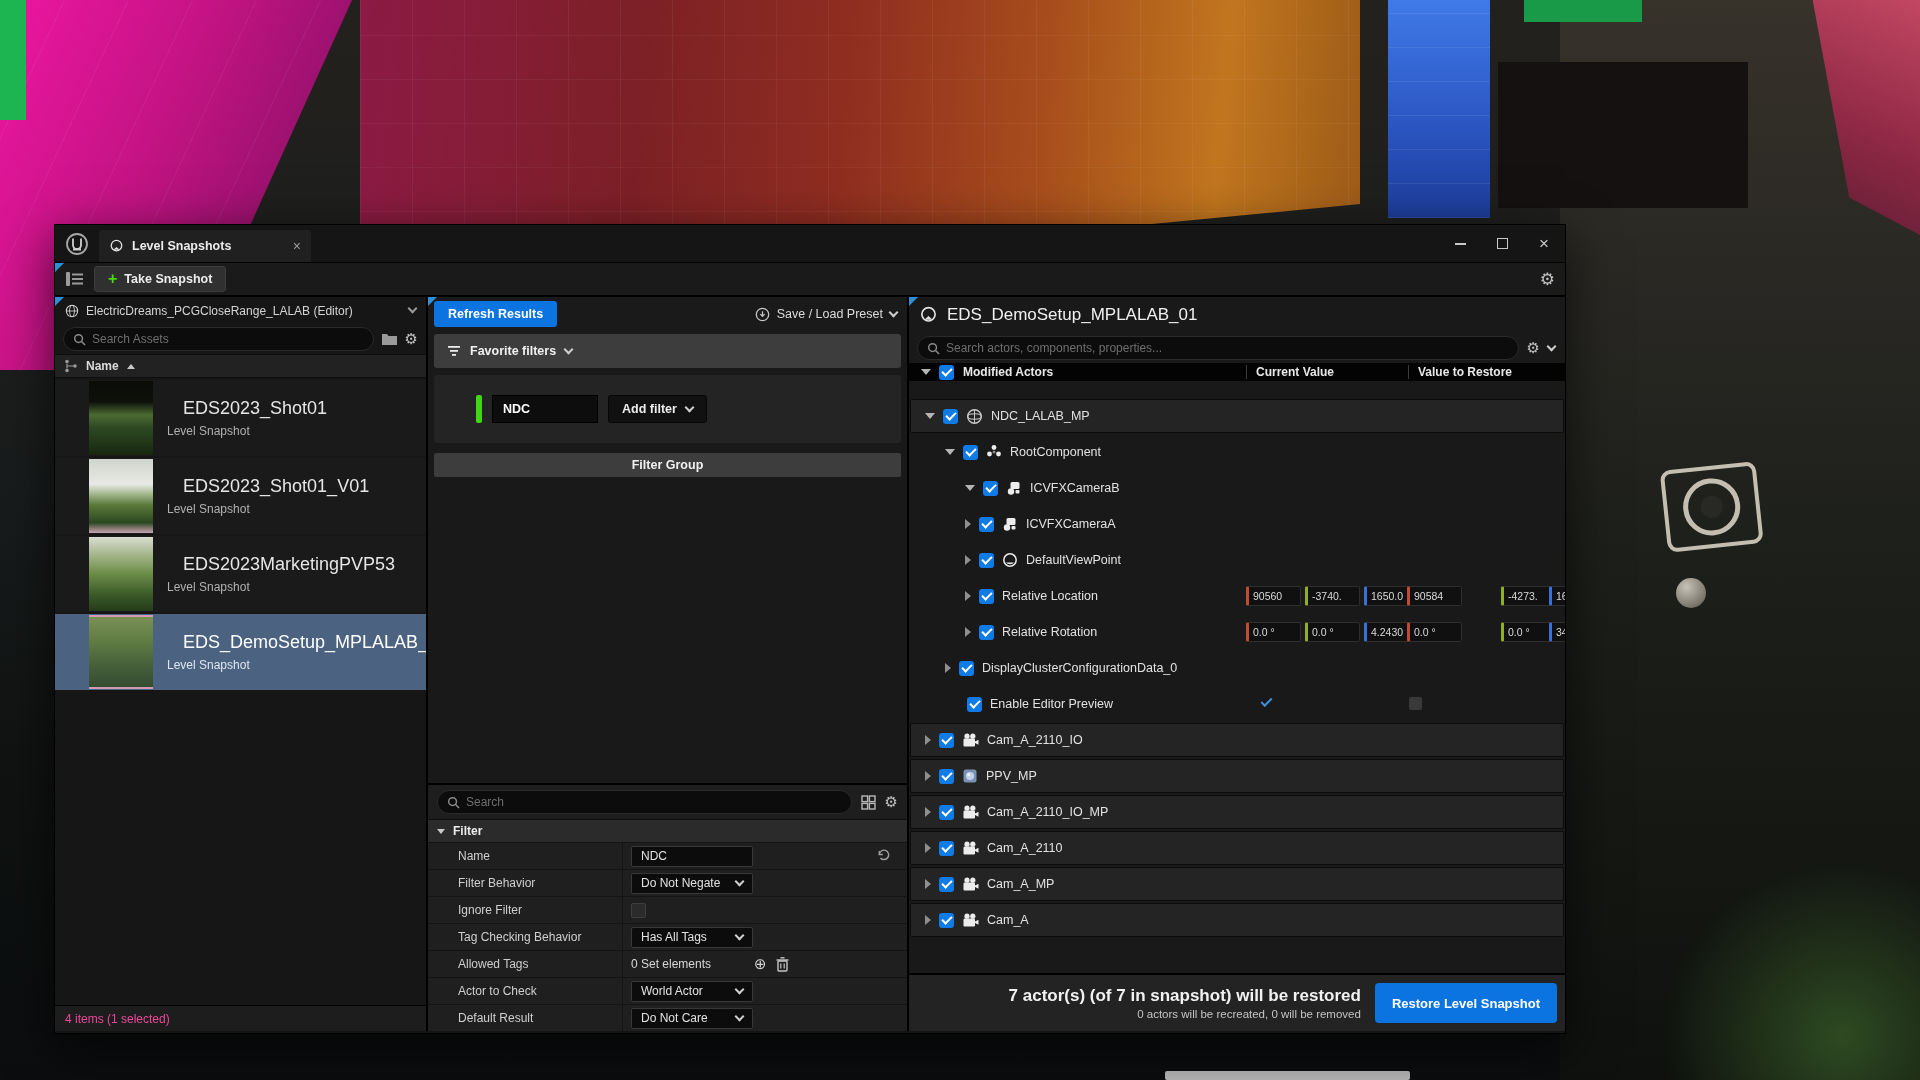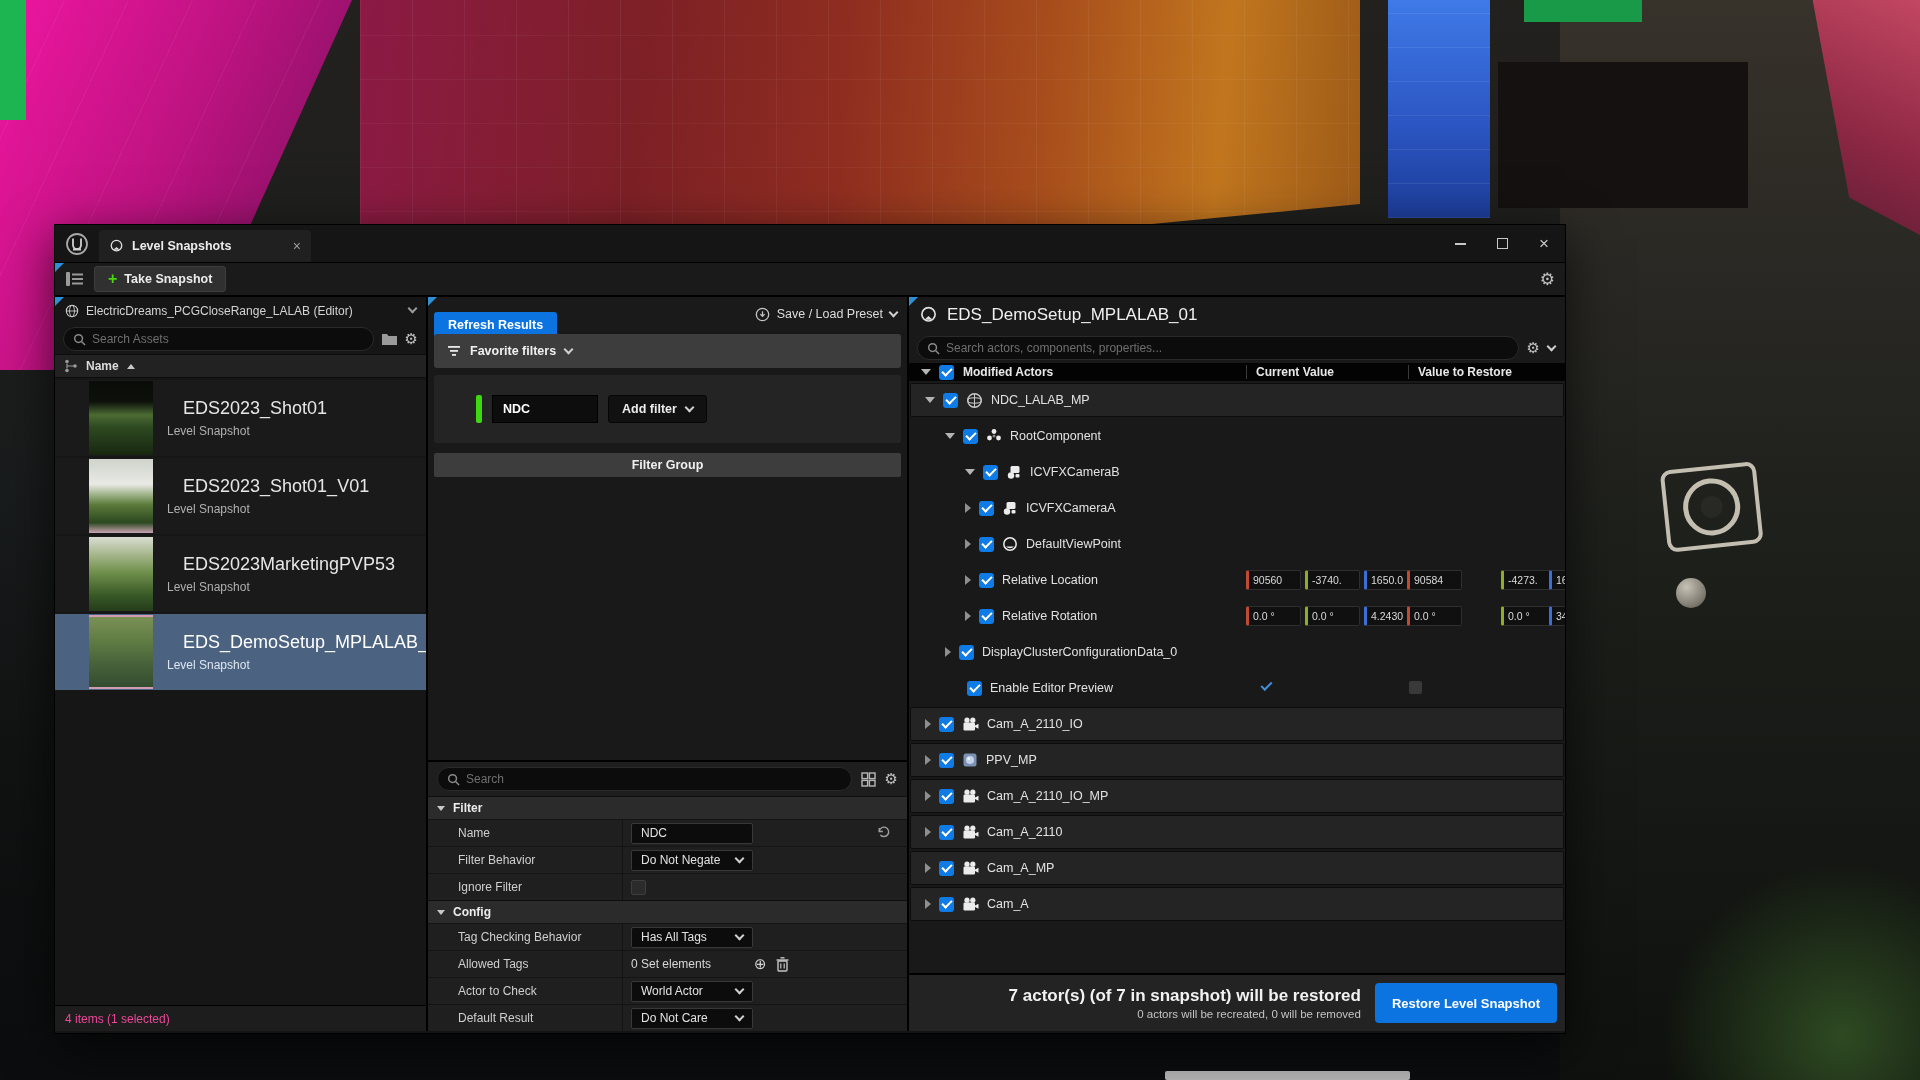--- a/index.html
+++ b/index.html
@@ -96,21 +96,21 @@
             box-shadow:inset 0 2px 0 #cf9cb2, inset 0 -2px 0 #cf9cb2; }
   .asset-title { color:#e6e6e6; font-size:18px; margin-bottom:5px;margin-left:16px; }
   .asset-sub { color:#b0b0b0; }
   .selected .asset-title { color:#fff; }
   .selected .asset-sub { color:#dde6f1; }
   .status-bar { height:26px; background:#1d1d1d; border-top:1px solid #000;
       display:flex; align-items:center; padding:0 10px; color:#ec4899; }
 
   
   .p-mid { width:479px; }
-  .action-row { height:34px; display:flex; gap:8px; padding:15px 6px; background:#1a1a1a; }
+  .action-row { height:34px; display:flex; align-items:center; gap:8px; padding:15px 6px; background:#1a1a1a; }
   .btn-blue { background:#0b74e0; color:#fff; font-weight:bold; font-size:12.5px; border:none;
       border-radius:3px; height:26px; padding:0 14px; display:flex; align-items:center; }
   .preset { display:flex; align-items:center; gap:7px; color:#dcdcdc; font-size:12.5px; padding-right:4px; }
   .chev { width:7px; height:7px; border-right:2px solid #cfcfcf; border-bottom:2px solid #cfcfcf;
       transform:rotate(45deg); margin-top:-4px; flex-shrink:0; }
   .fav-bar { margin:3px 6px 7px; height:34px; background:#3d3d3d; border-radius:3px;
       display:flex; align-items:center; gap:9px; padding:0 13px; font-weight:bold; color:#f0f0f0; font-size:12.5px; }
   .filters-box { margin:0 6px; background:#242424; border-radius:3px; padding:20px 14px 20px 42px;
       display:flex; align-items:center; gap:10px; }
   .green-bar { width:6px; height:28px; background:#3fd70f; border-radius:2px; }
@@ -141,21 +141,21 @@
 
   
   .p-right { flex:1; }
   .title-row { height:36px; display:flex; align-items:center; gap:9px; padding:0 10px;
       font-size:17px; color:#f0f0f0; }
   .r-search-row { height:30px; display:flex; align-items:center; gap:8px; padding:0 10px 0 8px; }
   .table-header { height:18px; background:#030303; display:flex; align-items:center;
       font-weight:bold; color:#e8e8e8; position:relative; }
   .th-col2 { position:absolute; left:337px; border-left:1px solid #3a3a3a; padding-left:9px; }
   .th-col3 { position:absolute; left:499px; border-left:1px solid #3a3a3a; padding-left:9px; }
-  .tree { flex:1; padding-top:2px; position:relative; }
+  .tree { flex:1; padding-top:18px; position:relative; }
   .trow { height:34px; margin-bottom:2px; display:flex; align-items:center; gap:8px;
       position:relative; color:#e2e2e2; font-size:12.5px; }
   .trow.card { background:#242424; border:1px solid #0c0c0c; border-radius:2px; margin:0 1px 2px; }
   .tri-down { width:0; height:0; border-left:5px solid transparent; border-right:5px solid transparent;
       border-top:6px solid #b4b4b4; flex-shrink:0; }
   .tri-right { width:0; height:0; border-top:5px solid transparent; border-bottom:5px solid transparent;
       border-left:6px solid #8f8f8f; flex-shrink:0; }
   .chk { width:15px; height:15px; background:#0f7be6; border-radius:3px; position:relative; flex-shrink:0; }
   .chk::after { content:""; position:absolute; left:3px; top:3.5px; width:8px; height:4px;
       border-left:2px solid #fff; border-bottom:2px solid #fff; transform:rotate(-45deg); }
@@ -416,24 +416,20 @@
               </div>
             </div>
           </div>
           <div class="prop-row">
             <div class="prop-label">Ignore Filter</div>
             <div class="prop-value">
               <span class="cb-empty"></span>
             </div>
           </div>
 
-          <div class="section-h">
-            <span class="tri-down-sm"></span>
-            <span>Config</span>
-          </div>
           <div class="prop-row">
             <div class="prop-label">Tag Checking Behavior</div>
             <div class="prop-value">
               <div class="combo">
                 <span>Has All Tags</span>
                 <span class="chev"></span>
               </div>
             </div>
           </div>
           <div class="prop-row">

